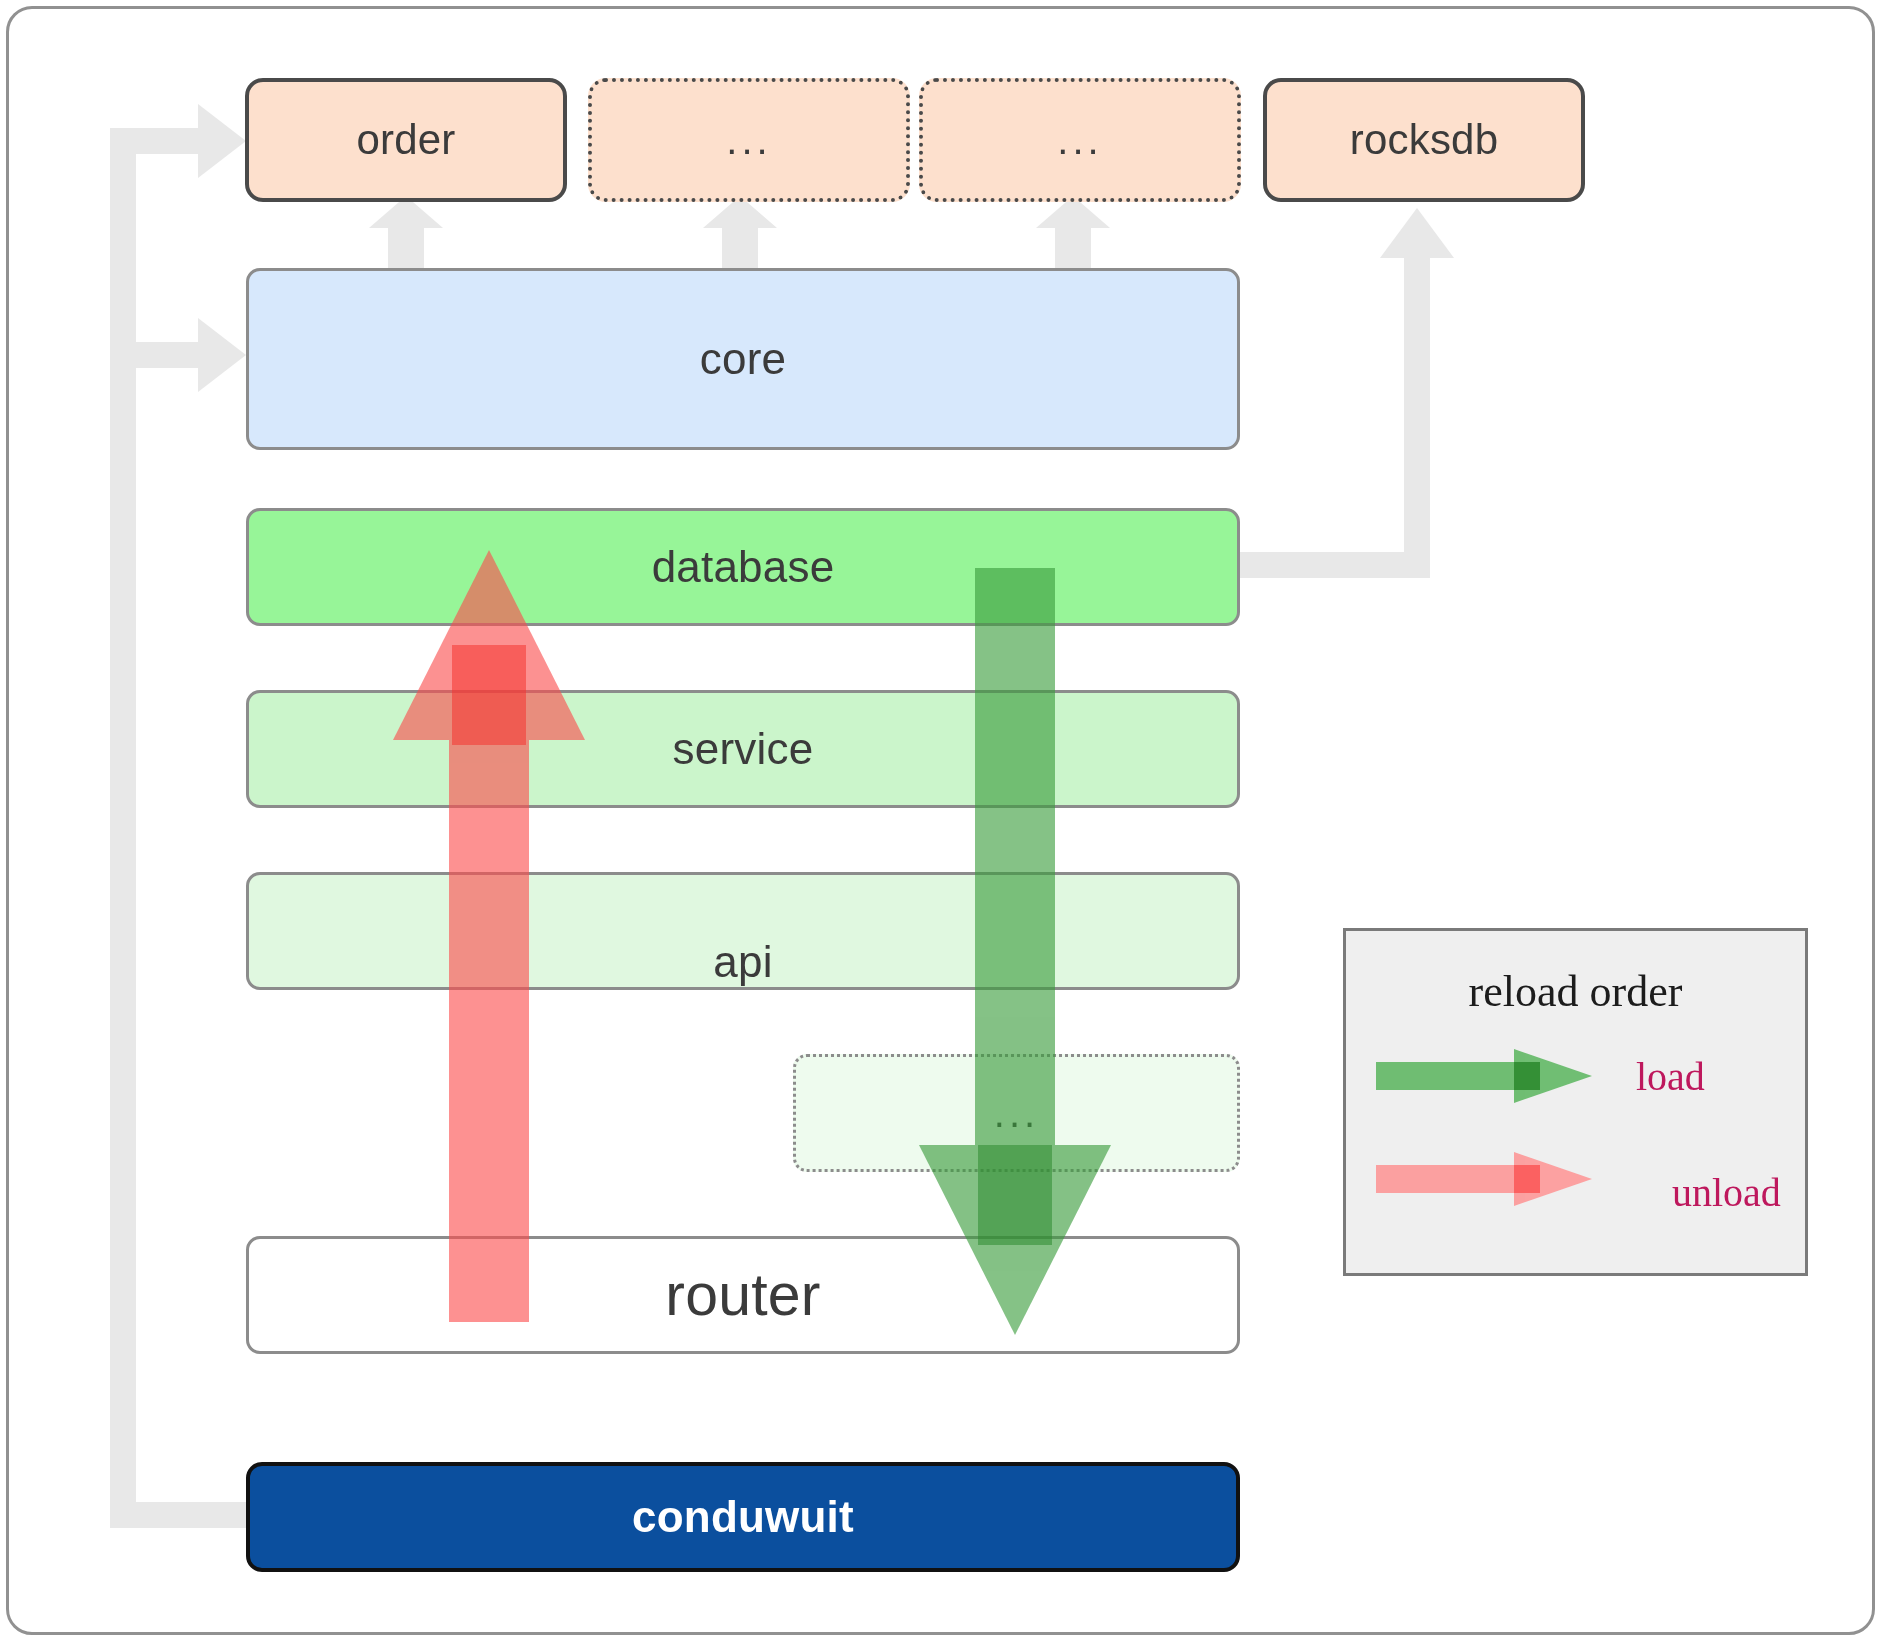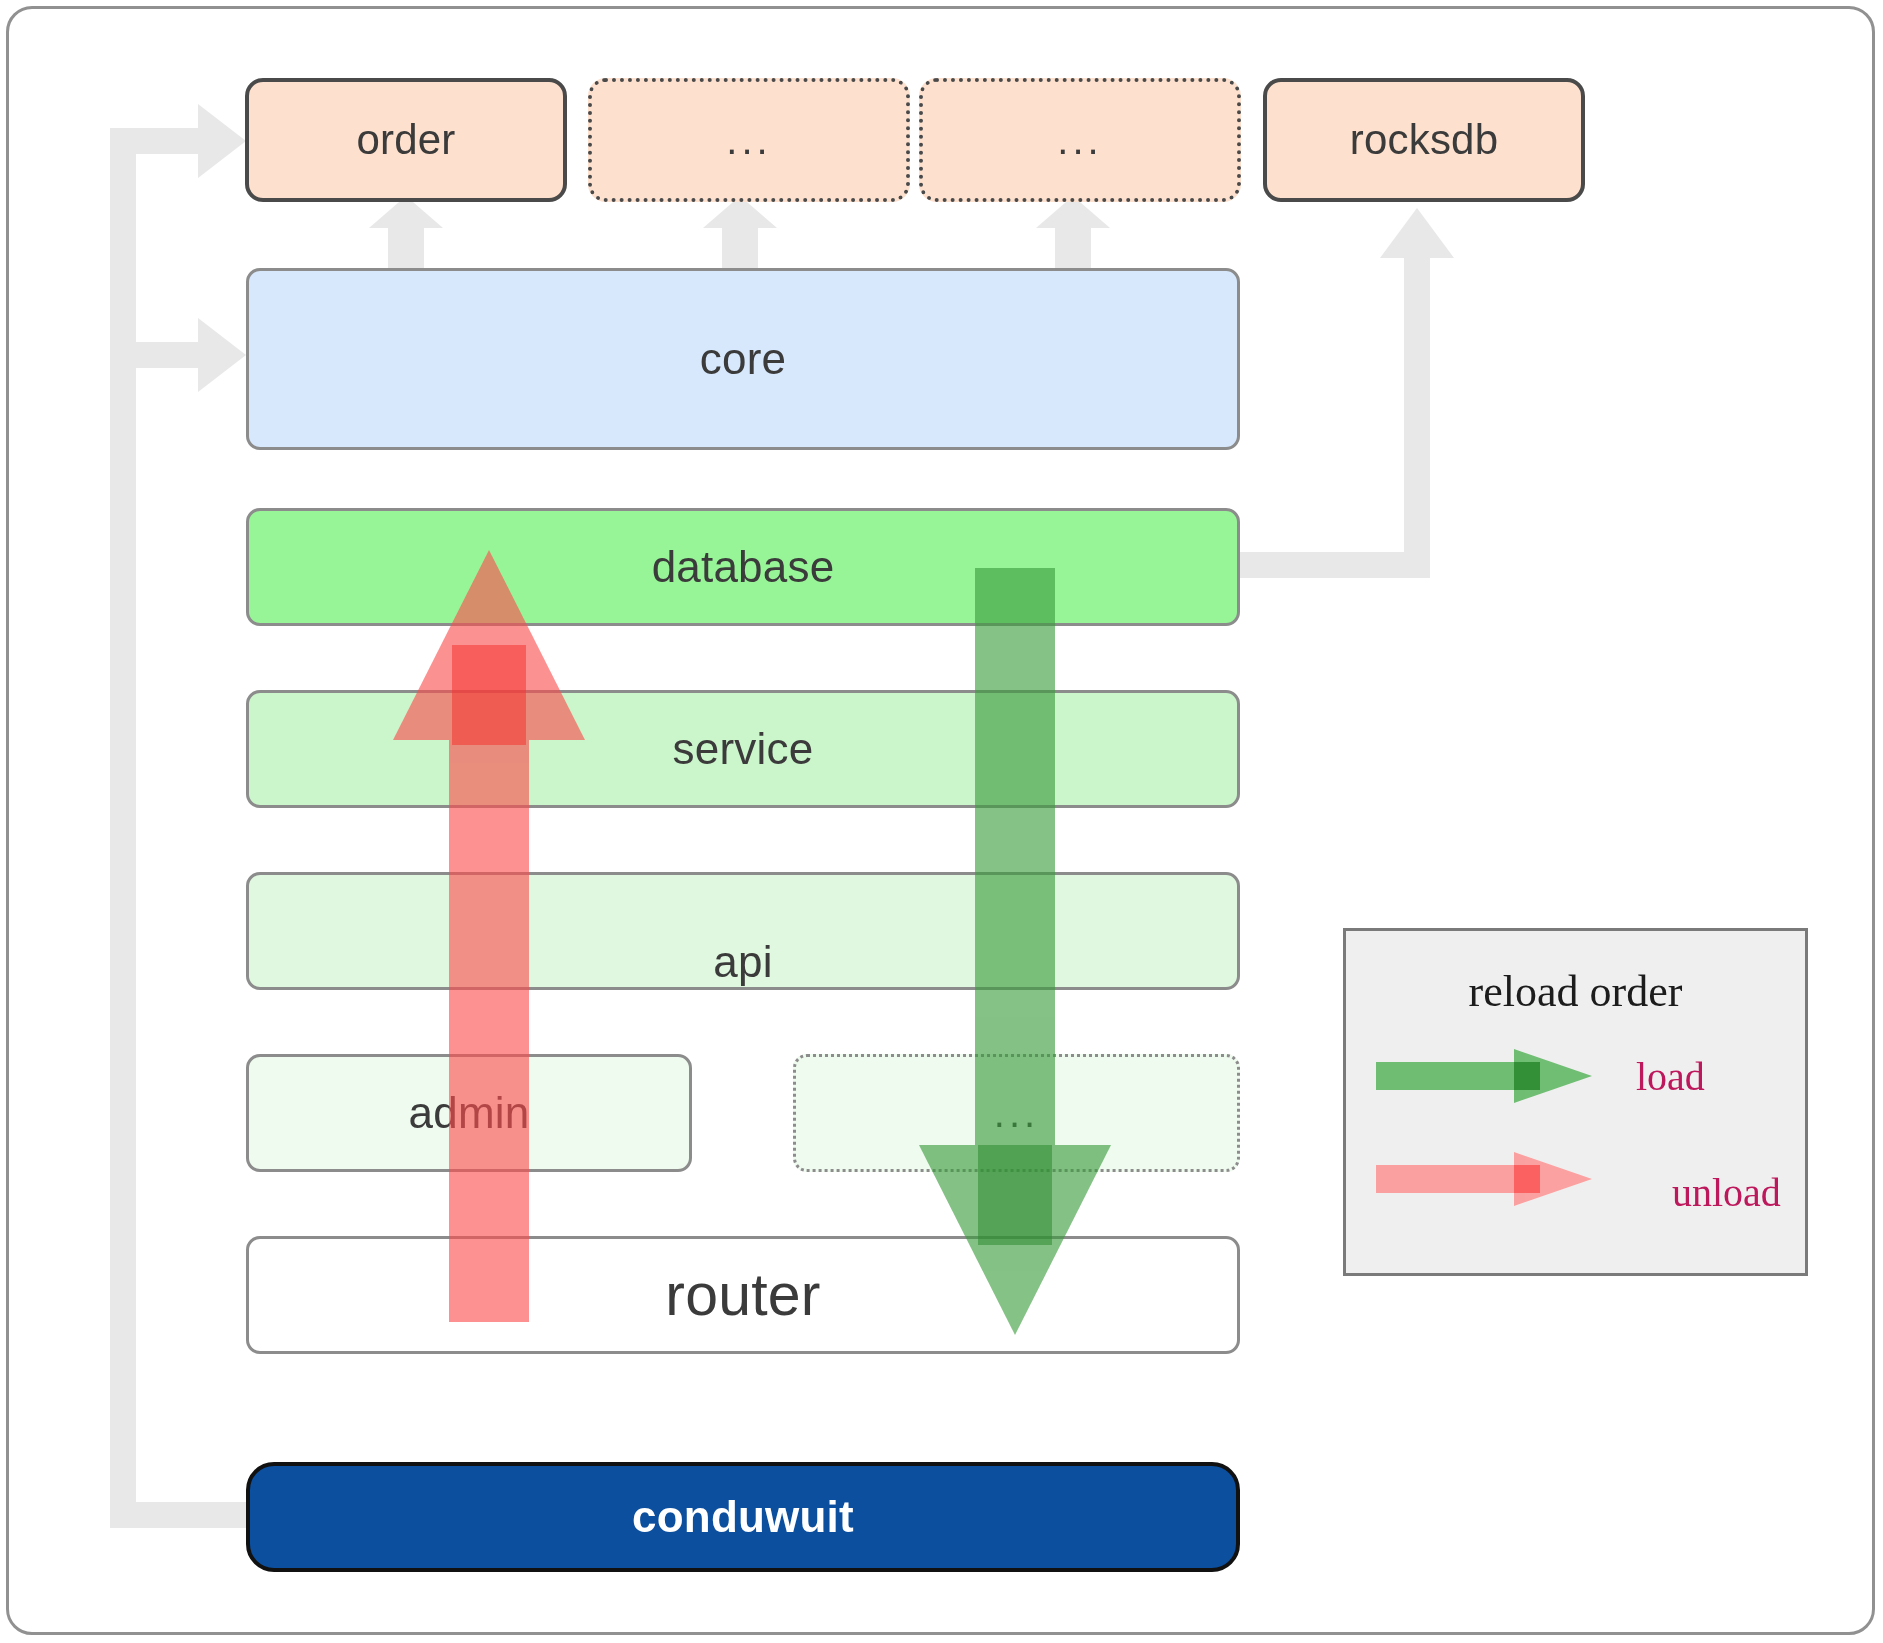--- a/index.html
+++ b/index.html
@@ -153,33 +153,30 @@
   </div>
 
   <div class="box solid-gray layer-boxes" style="left:246px; top:508px; width:994px; height:118px; background:#97f598; font-size:44px;">
     <span>database</span>
   </div>
 
   <div class="box solid-gray layer-boxes" style="left:246px; top:872px; width:994px; height:118px; background:#e0f8e0; font-size:44px;align-items:flex-end;">
     <span>api</span>
   </div>
 
-  <div class="box solid-gray layer-boxes" style="left:246px; top:1054px; width:446px; height:118px; background:#eefbee; font-size:44px;">
-    <span>admin</span>
-  </div>
 
   <div class="box dotted-gray layer-boxes" style="left:793px; top:1054px; width:447px; height:118px; background:#eefbee;">
     <span class="ellipsis">...</span>
   </div>
 
   <div class="box solid-gray layer-boxes" style="left:246px; top:1236px; width:994px; height:118px; background:#ffffff; font-size:59px;">
     <span>router</span>
   </div>
 
-  <div class="box layer-boxes" style="left:246px; top:1462px; width:994px; height:110px; background:#0b4f9e; border:4px solid #111; border-radius:28px; color:#ffffff; font-size:44px; font-weight:bold;">
+  <div class="box layer-boxes" style="left:246px; top:1462px; width:994px; height:110px; background:#0b4f9e; border:4px solid #111; border-radius:16px; color:#ffffff; font-size:44px; font-weight:bold;">
     <span>conduwuit</span>
   </div>
 
   <svg class="ov layer-arrows" viewBox="0 0 1883 1643">
 
     <g opacity="0.62">
 
       <rect x="449" y="640" width="80" height="682" fill="#fb4e4e"></rect>
 
       <polygon points="489,550 585,740 393,740" fill="#fb4e4e"></polygon>

